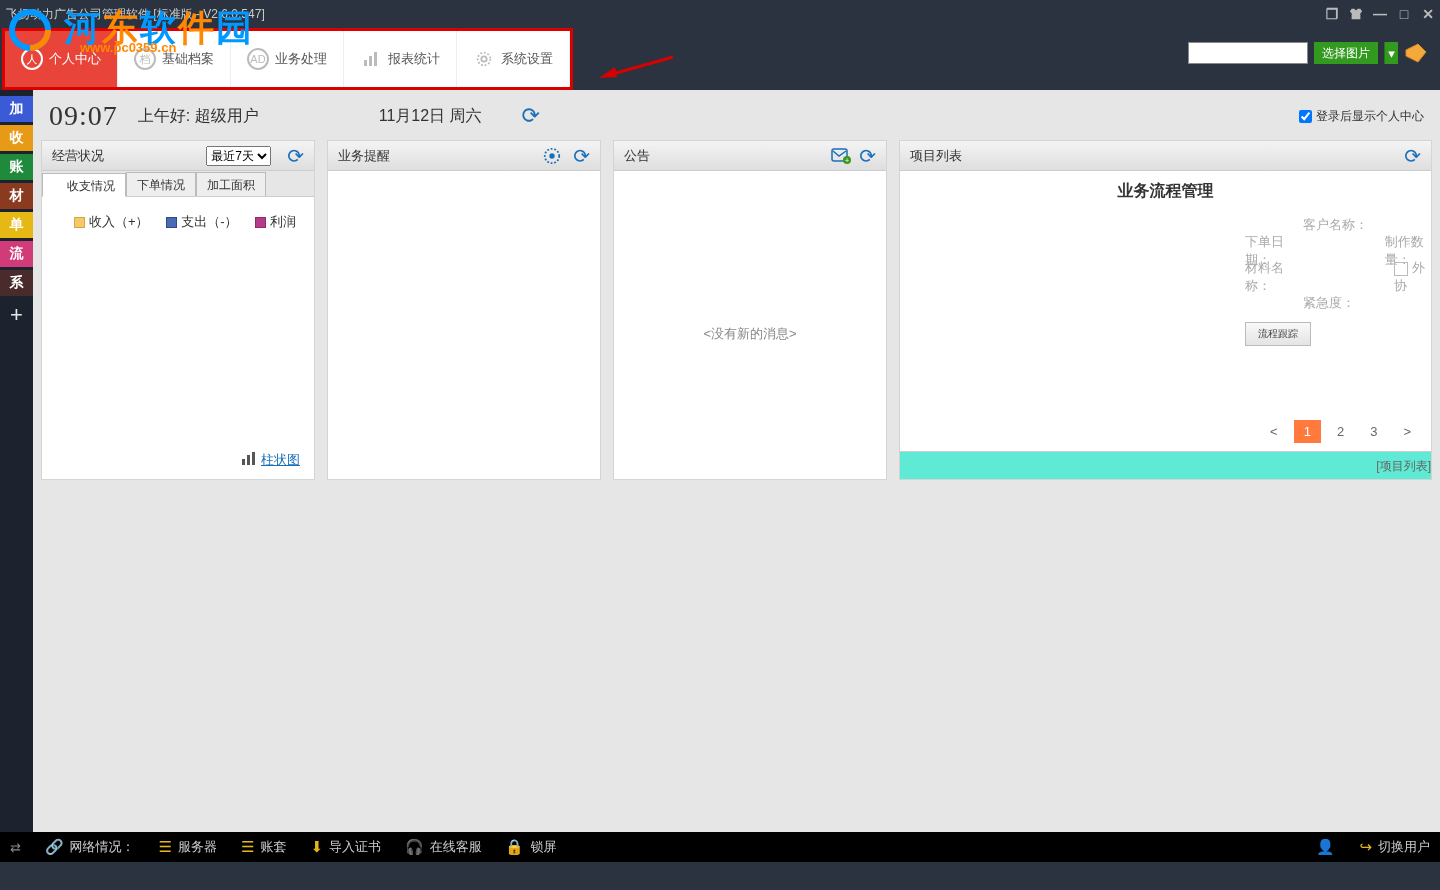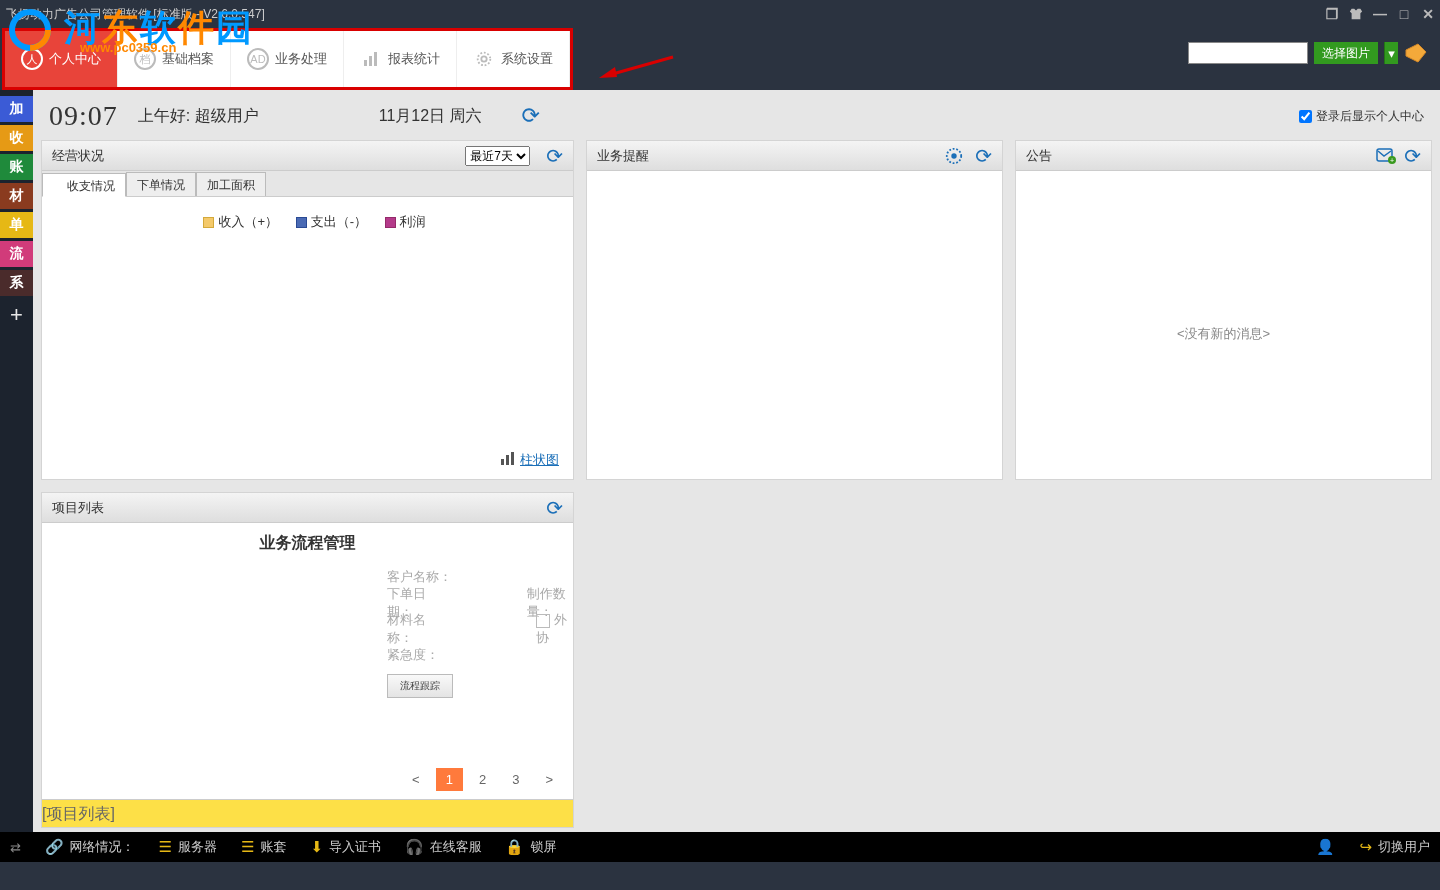--- a/index.html
+++ b/index.html
@@ -29,49 +29,49 @@
 .sidebar .sbtn{height:26px;color:#fff;font-size:14px;display:flex;align-items:center;justify-content:center;font-weight:bold;cursor:pointer;}
 .sb1{background:#3b5bd6;} .sb2{background:#e69a15;} .sb3{background:#1f8a3b;} .sb4{background:#8a3b1f;} .sb5{background:#e6b815;color:#333;} .sb6{background:#d13b7a;} .sb7{background:#4a2b2b;}
 .sbplus{color:#e6e6e6;font-size:22px;height:32px;display:flex;align-items:center;justify-content:center;cursor:pointer;}
 .main{flex:1;background:#e6e6e6;display:flex;flex-direction:column;padding:6px 8px 4px 8px;gap:4px;}
 .toprow{height:40px;display:flex;align-items:center;padding:0 8px;gap:20px;}
 .clock{font-size:28px;font-family:Georgia,serif;letter-spacing:1px;}
 .greet{font-size:16px;}
 .datestr{font-size:16px;margin-left:100px;}
 .refreshsm{color:#1b6fb8;font-size:22px;cursor:pointer;margin-left:20px;}
 .chklogin{margin-left:auto;display:flex;align-items:center;gap:4px;font-size:12px;}
-.grid{flex:1;display:grid;grid-template-columns:1fr 1fr 1fr;grid-template-rows:340px 1fr;gap:12px;}
+.grid{flex:1;display:grid;grid-template-columns:1fr 1fr 1fr 1fr;grid-template-rows:340px 1fr;gap:12px;}
 .panel{background:#fff;display:flex;flex-direction:column;border:1px solid #d4d4d4;}
 .phead{height:30px;background:linear-gradient(#f4f4f4,#dedede);border-bottom:1px solid #ccc;display:flex;align-items:center;padding:0 10px;font-size:13px;color:#333;}
 .phead .ptitle{flex:0 0 auto;}
 .phead .spacer{flex:1;}
 .phead select{height:20px;font-size:12px;margin-right:8px;}
 .phead .picon{color:#1b6fb8;font-size:20px;margin-left:8px;cursor:pointer;}
 .phead .gear{width:18px;height:18px;cursor:pointer;margin-right:4px;}
 .subtabs{height:26px;display:flex;border-bottom:1px solid #ccc;background:#e6e6e6;}
 .subtabs .st{padding:4px 10px;border:1px solid #bbb;background:#eee;border-bottom:none;font-size:12px;cursor:pointer;margin-top:1px;}
 .subtabs .st.active{background:#fff;border-bottom:1px solid #fff;position:relative;top:1px;padding-left:24px;}
 .pbody{flex:1;position:relative;background:#fff;}
 .legend{text-align:center;padding:16px 8px;font-size:13px;}
 .leg{display:inline-block;width:11px;height:11px;border:1px solid #666;margin:0 4px 0 14px;vertical-align:middle;}
 .l1{background:#f4c96a;border-color:#d4a93a;} .l2{background:#4a6ab4;border-color:#2a4a94;} .l3{background:#b43a8a;border-color:#942a6a;}
 .chartlink{position:absolute;right:14px;bottom:10px;color:#1b6fb8;font-size:13px;text-decoration:underline;cursor:pointer;display:flex;align-items:center;gap:4px;}
 .chartlink .cicon{color:#555;text-decoration:none;}
 .empty{position:absolute;left:0;right:0;top:50%;text-align:center;color:#888;font-size:13px;}
 .msgicon{width:20px;height:16px;cursor:pointer;}
 .ptitle2{text-align:center;font-size:16px;font-weight:bold;padding:10px 0;}
 .form{padding:0 0 0 345px;font-size:13px;color:#aaa;}
-.form .row{height:26px;display:flex;align-items:center;}
+.form .row{height:26px;display:flex;align-items:center;justify-content:center;}
 .form .lbl{width:70px;}
 .trackbtn{background:linear-gradient(#f9f9f9,#e4e4e4);border:1px solid #bbb;padding:4px 12px;font-size:10px;color:#444;cursor:pointer;margin-top:6px;}
 .outchk{display:inline-block;width:14px;height:14px;border:1px solid #bbb;margin-right:4px;vertical-align:middle;}
 .pager{position:absolute;right:10px;bottom:36px;display:flex;gap:6px;font-size:13px;align-items:center;}
 .pager .pg{padding:4px 10px;cursor:pointer;color:#666;}
 .pager .pg.active{background:#ff7a3c;color:#fff;}
-.listfoot{position:absolute;left:0;right:0;bottom:0;height:28px;border-top:1px solid #ccc;text-align:left;line-height:28px;background:#fde047;color:#666;font-size:16px;}
+.listfoot{position:absolute;left:0;right:0;bottom:0;height:28px;border-top:1px solid #ccc;text-align:right;line-height:28px;background:#5eead4;color:#666;font-size:12px;}
 .statusbar{height:30px;background:#000;color:#ccc;display:flex;align-items:center;padding:0 10px;gap:24px;font-size:13px;}
 .statusbar .sitem{display:flex;align-items:center;gap:6px;cursor:pointer;}
 .statusbar .sitem.r{margin-left:auto;}
 .sicon{color:#e6b815;font-size:15px;}
 </style>
 </head>
 <body>
 
 <div class="watermark">
   <svg width="44" height="44" style="vertical-align:middle;">

